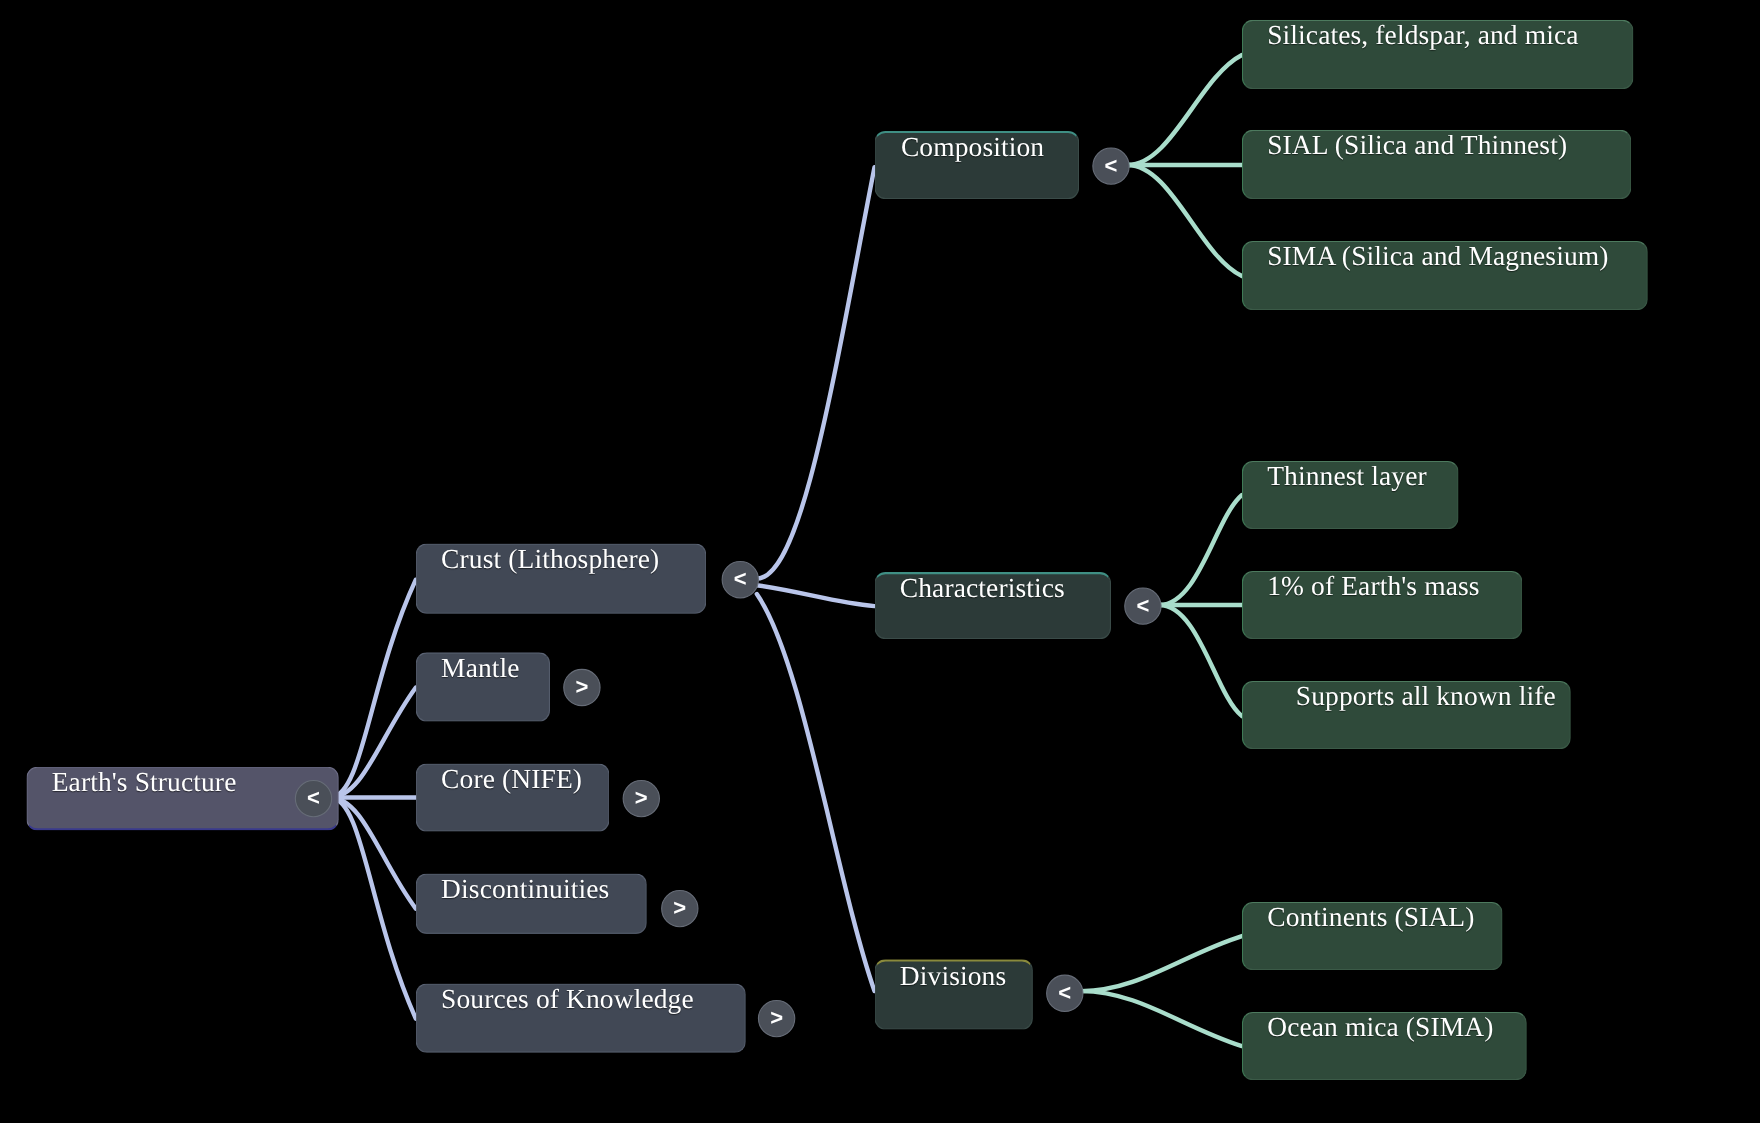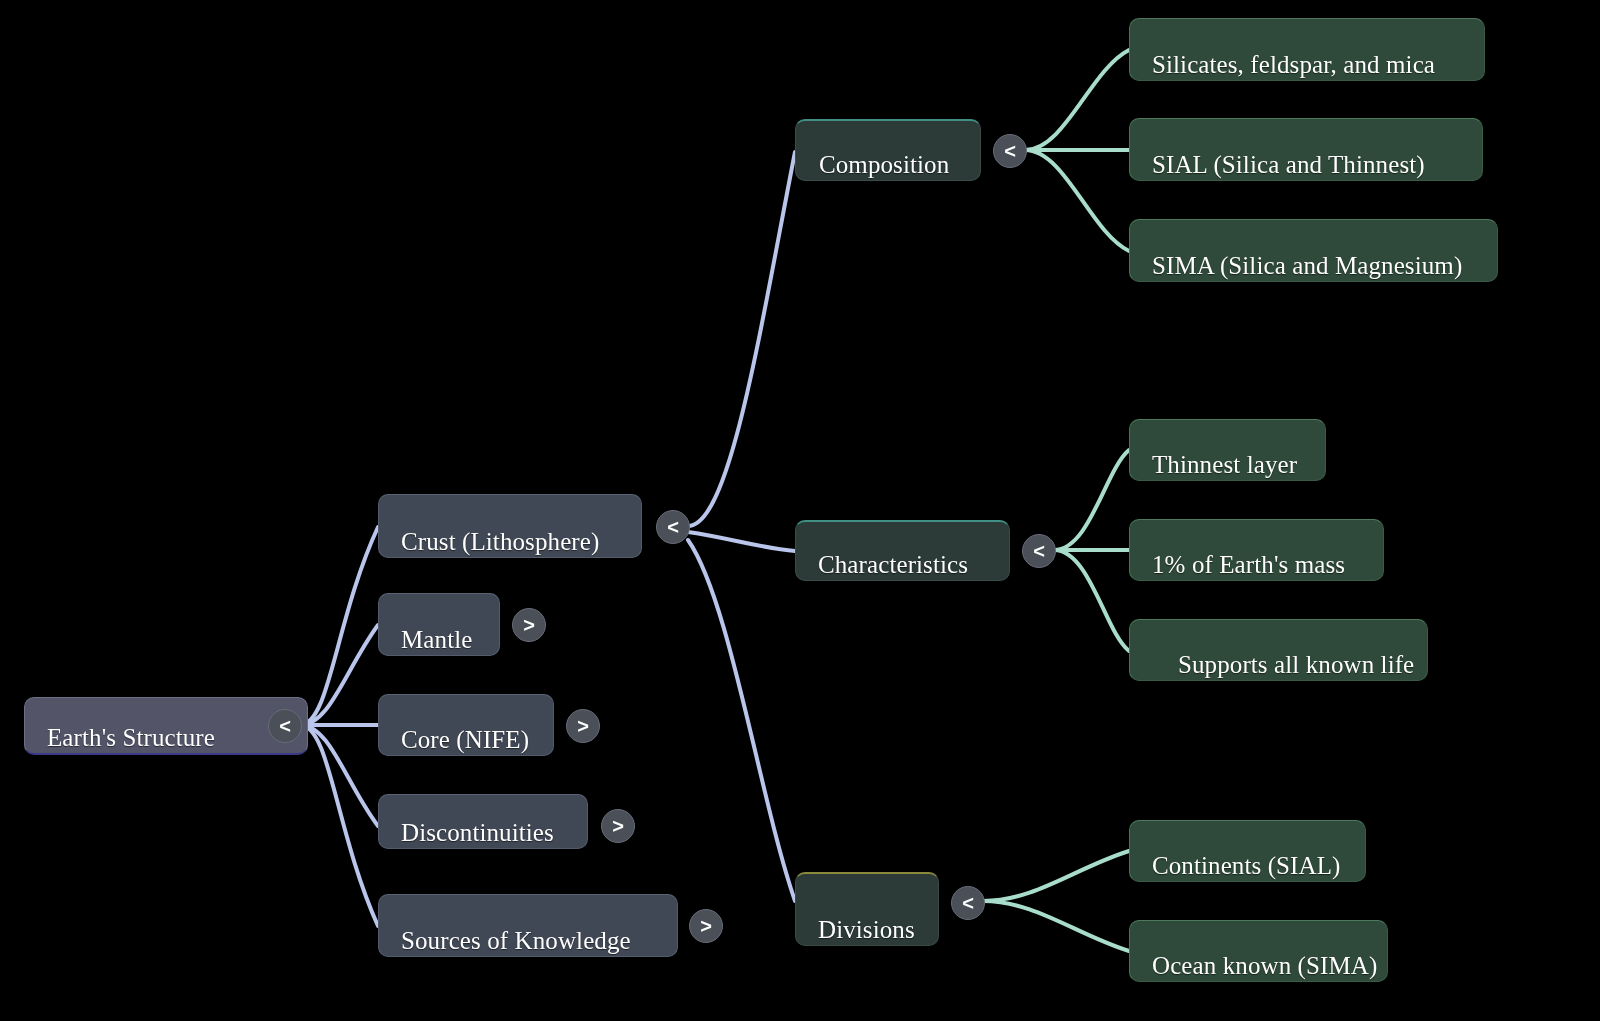--- a/index.html
+++ b/index.html
@@ -21,21 +21,21 @@
     left: 0;
     top: 0;
     width: 1600px;
     height: 1021px;
     pointer-events: none;
   }
   .node {
     position: absolute;
     box-sizing: border-box;
     display: flex;
-    align-items: flex-end;
+    align-items: flex-start;
     border-radius: 10px;
     color: #ffffff;
     font-size: 25px;
     line-height: 1.15;
     padding: 0 22px;
     white-space: nowrap;
     letter-spacing: 0.1px;
     text-shadow: 0 1px 1px rgba(0,0,0,0.55);
     z-index: 5;
   }
@@ -135,21 +135,21 @@
       </div>
       <div class="toggle" style="left: 689px; top: 909px;">&gt;</div>
       <div class="node lvl3 accent-teal" style="left: 795px; top: 119px; width: 186px; height: 62px; padding-left: 23px;">
         <span>Composition</span>
       </div>
       <div class="toggle" style="left: 993px; top: 134px;">&lt;</div>
       <div class="node lvl3 accent-teal" style="left: 795px; top: 520px; width: 215px; height: 61px;">
         <span>Characteristics</span>
       </div>
       <div class="toggle" style="left: 1022px; top: 534px;">&lt;</div>
-      <div class="node lvl3 accent-olive" style="left: 795px; top: 872px; width: 144px; height: 74px;">
+      <div class="node lvl3 accent-olive" style="left: 795px; top: 872px; width: 144px; height: 64px;">
         <span>Divisions</span>
       </div>
       <div class="toggle" style="left: 951px; top: 886px;">&lt;</div>
       <div class="node leaf" style="left: 1129px; top: 18px; width: 356px; height: 63px;">
         <span>Silicates, feldspar, and mica</span>
       </div>
       <div class="node leaf" style="left: 1129px; top: 118px; width: 354px; height: 63px;">
         <span>SIAL (Silica and Thinnest)</span>
       </div>
       <div class="node leaf" style="left: 1129px; top: 219px; width: 369px; height: 63px;">
@@ -161,17 +161,17 @@
       <div class="node leaf" style="left: 1129px; top: 519px; width: 255px; height: 62px;">
         <span>1% of Earth's mass</span>
       </div>
       <div class="node leaf" style="left: 1129px; top: 619px; width: 299px; height: 62px; padding-left: 48px;">
         <span>Supports all known life</span>
       </div>
       <div class="node leaf" style="left: 1129px; top: 820px; width: 237px; height: 62px;">
         <span>Continents (SIAL)</span>
       </div>
       <div class="node leaf" style="left: 1129px; top: 920px; width: 259px; height: 62px;">
-        <span>Ocean known (SIMA)</span>
+        <span>Ocean mica (SIMA)</span>
       </div>
     </div>
 
 </div>
 
 </body></html>

